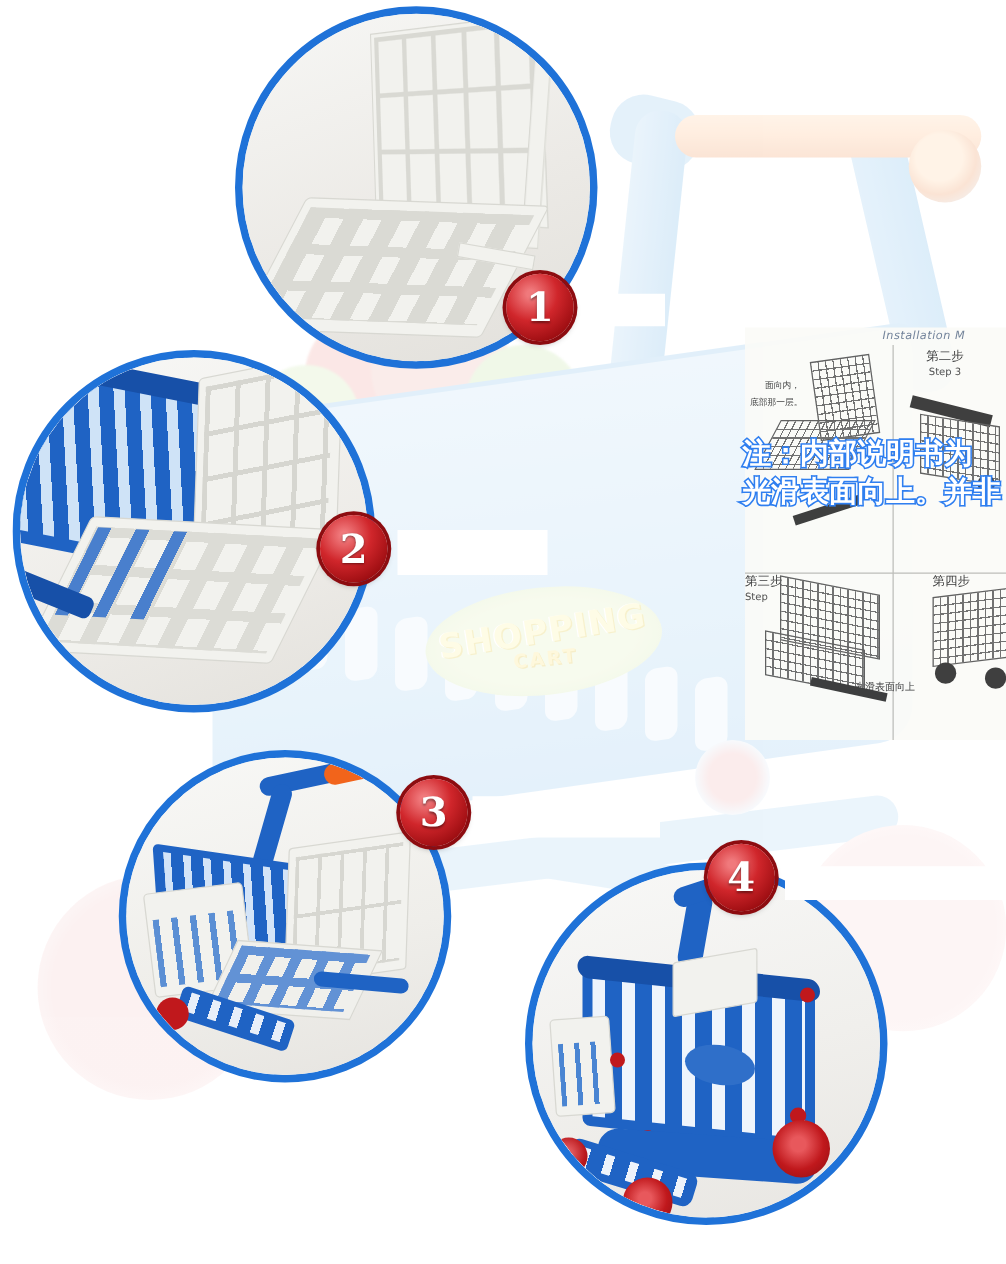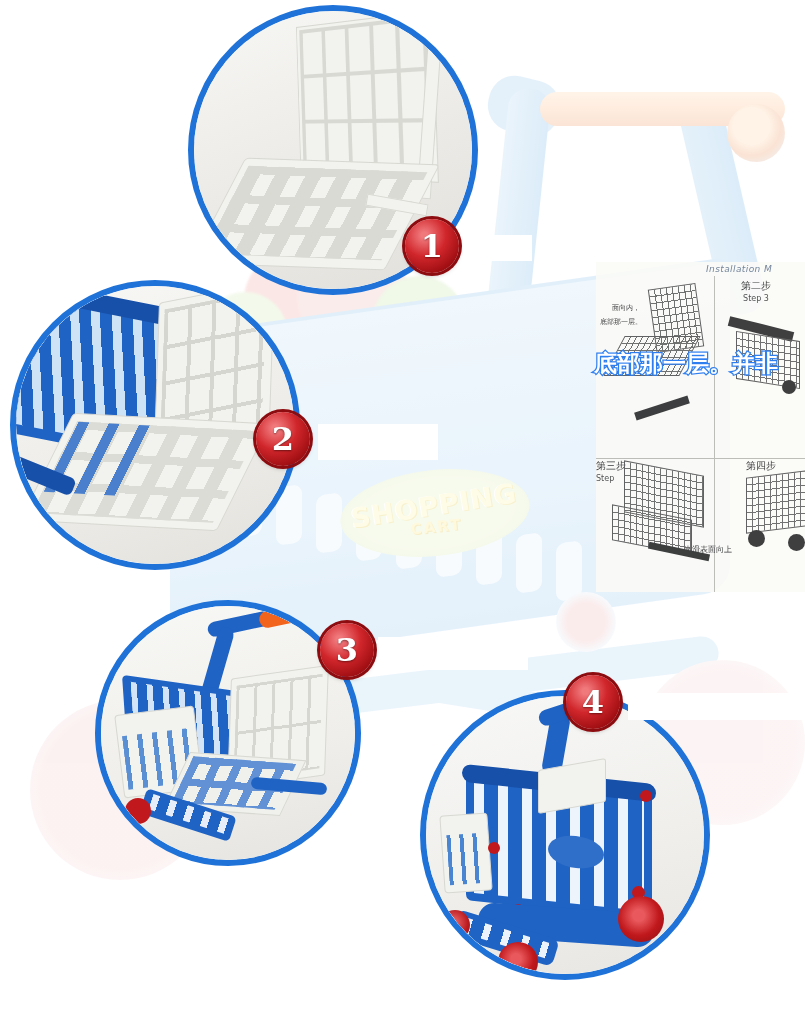--- a/index.html
+++ b/index.html
@@ -170,21 +170,22 @@
     <div class="dg-grid" style="left:28px;top:206px;width:78px;height:50px;transform:skewY(11deg);"></div>
     <div class="dg-grid" style="left:16px;top:250px;width:78px;height:34px;transform:skewY(11deg);"></div>
     <div class="dg-dark" style="left:52px;top:286px;width:62px;height:7px;transform:rotate(12deg);"></div>
 
     <div class="dg-grid" style="left:150px;top:212px;width:58px;height:54px;transform:skewY(-7deg);"></div>
     <div class="dg-dark" style="left:152px;top:268px;width:17px;height:17px;border-radius:50%;"></div>
     <div class="dg-dark" style="left:192px;top:272px;width:17px;height:17px;border-radius:50%;"></div>
   </div>
 
   <div class="note">
-    <div>底部那一层。并非</div>
+    <div>注：内部说明书为</div>
+    <div>光滑表面向上。并非</div>
   </div>
 
   <div class="ring" style="left:188px;top:5px;width:290px;height:290px;">
     <div class="ring-inner" style="background:linear-gradient(160deg,#f7f7f5 0%,#eceae6 55%,#e2e0db 100%);">
 
       <div class="pc wht" style="left:96px;top:8px;width:142px;height:158px;transform:perspective(300px) rotateY(-18deg) rotate(-2deg);"></div>
       <div class="pc" style="left:100px;top:12px;width:134px;height:150px;transform:perspective(300px) rotateY(-18deg) rotate(-2deg);
            background:repeating-linear-gradient(90deg,#d9d9d3 0 4px,transparent 4px 26px),
                       repeating-linear-gradient(180deg,#d9d9d3 0 4px,transparent 4px 48px);"></div>
       <div class="pc wht" style="left:228px;top:36px;width:12px;height:150px;transform:rotate(4deg);"></div>

